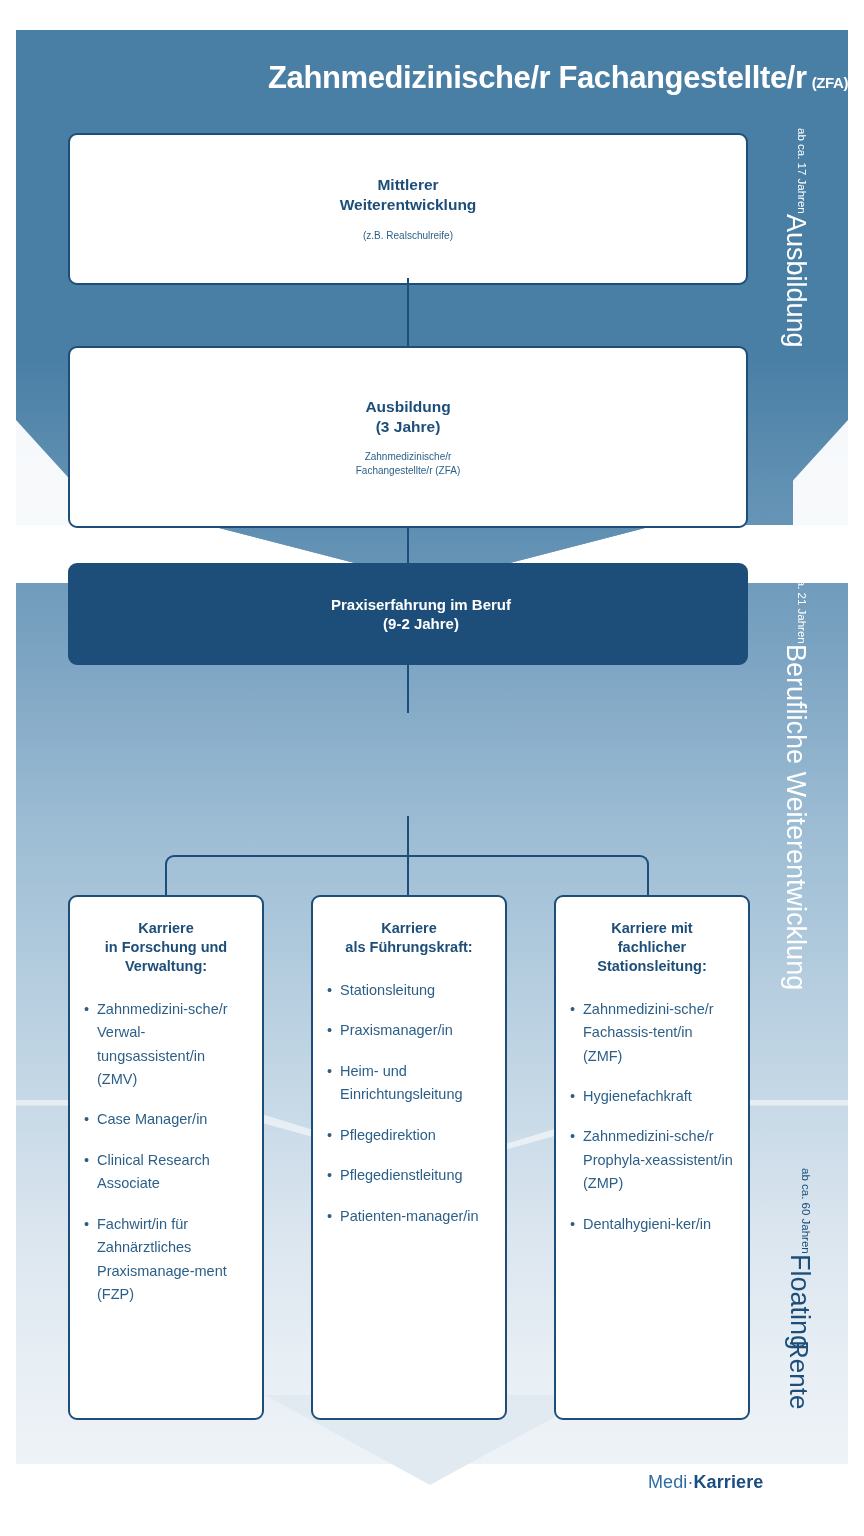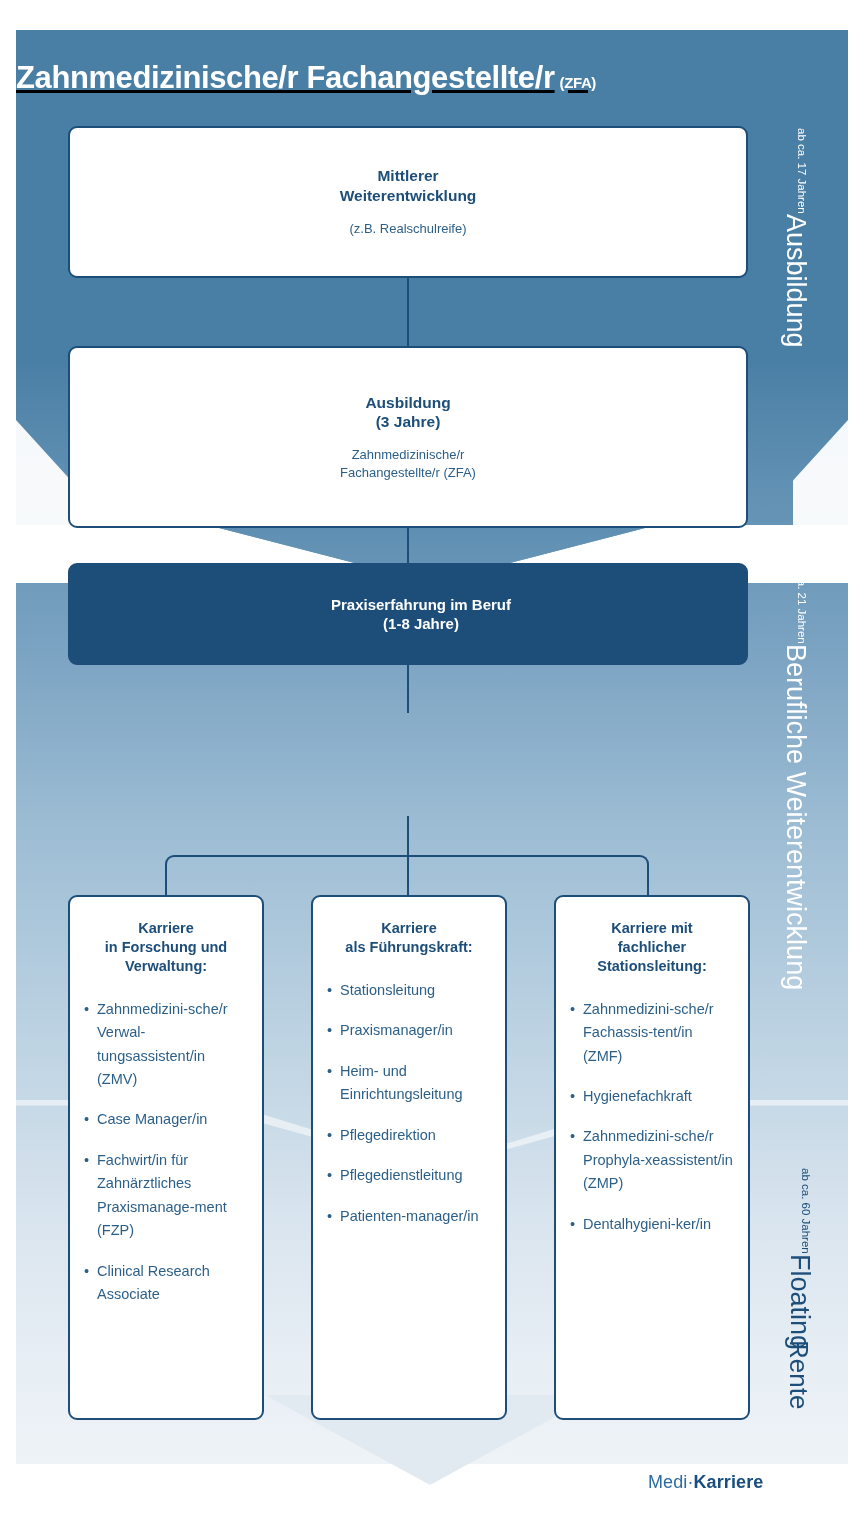--- a/index.html
+++ b/index.html
@@ -94,22 +94,21 @@
     clip-path: polygon(0 0, 100% 0, 50% 100%);
   }
 
   
   .title-bar {
     position: absolute;
     left: 16px; top: 30px;
     width: 832px; height: 95px;
     display: flex;
     align-items: center;
-    justify-content: flex-start;
-    text-decoration: underline;
+    justify-content: flex-end;
   }
   .title-text {
     color: #ffffff;
     font-size: 31px;
     font-weight: bold;
     letter-spacing: -0.4px;
     white-space: nowrap;
   }
   .title-sub {
     font-size: 15px;
@@ -144,28 +143,28 @@
     box-sizing: border-box;
   }
   .bx-head {
     font-weight: bold;
     font-size: 15.5px;
     line-height: 1.28;
     color: #1d4e79;
   }
   .box.dark .bx-head { color: #ffffff; font-size: 15px; margin-left: 26px; }
   .bx-sub {
-    font-size: 13px;
+    font-size: 10px;
     line-height: 1.35;
     margin-top: 14px;
     color: #2c5f88;
   }
 
   
-  #box-school      { left: 68px;  top: 126px; width: 680px; height: 152px; }
+  #box-school      { left: 68px;  top: 133px; width: 680px; height: 152px; }
   #box-ausbildung  { left: 68px;  top: 346px; width: 680px; height: 182px; }
   #box-praxis      { left: 68px;  top: 563px; width: 680px; height: 102px; }
   #box-arbeitszeit { left: 68px;  top: 711px; width: 680px; height: 105px; }
 
   
   #box-arbeitszeit .box-inner {
     flex-direction: row;
     justify-content: flex-start;
     padding: 0 0 0 56px;
     align-items: center;
@@ -344,21 +343,21 @@
       </div>
     </div>
   </div>
 
   <div class="conn conn-v" style="left:407px; top:528px; height:38px;"></div>
 
   <div class="box dark" id="box-praxis">
     <div class="box-inner">
       <div class="bx-head">
         <div>Praxiserfahrung im Beruf</div>
-        <div>(1-8 Jahre)</div>
+        <div>(9-2 Jahre)</div>
       </div>
     </div>
   </div>
 
   <div class="conn conn-v" style="left:407px; top:665px; height:48px;"></div>
 
 
   <div class="conn conn-v" style="left:407px; top:816px; height:79px;"></div>
   <div class="bracket" style="left:165px; top:855px; width:484px; height:16px;"></div>
   <div class="bracket-stub" style="left:165px; top:869px; height:26px;"></div>
@@ -366,22 +365,22 @@
 
   <div class="col" id="col-1">
     <div class="col-head">
       <div>Karriere</div>
       <div>in Forschung und</div>
       <div>Verwaltung:</div>
     </div>
     <ul class="col-list">
       <li>Zahnmedizini-sche/r Verwal-tungsassistent/in (ZMV)</li>
       <li>Case Manager/in</li>
+      <li>Clinical Research Associate</li>
       <li>Fachwirt/in für Zahnärztliches Praxismanage-ment (FZP)</li>
-      <li>Clinical Research Associate</li>
     </ul>
   </div>
 
   <div class="col" id="col-2">
     <div class="col-head">
       <div>Karriere</div>
       <div>als Führungskraft:</div>
       <div></div>
     </div>
     <ul class="col-list">

